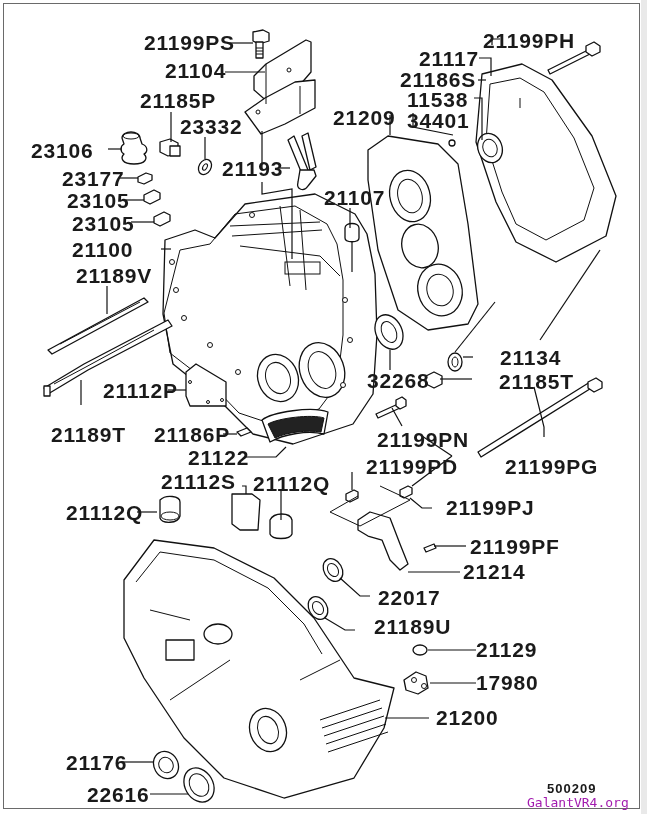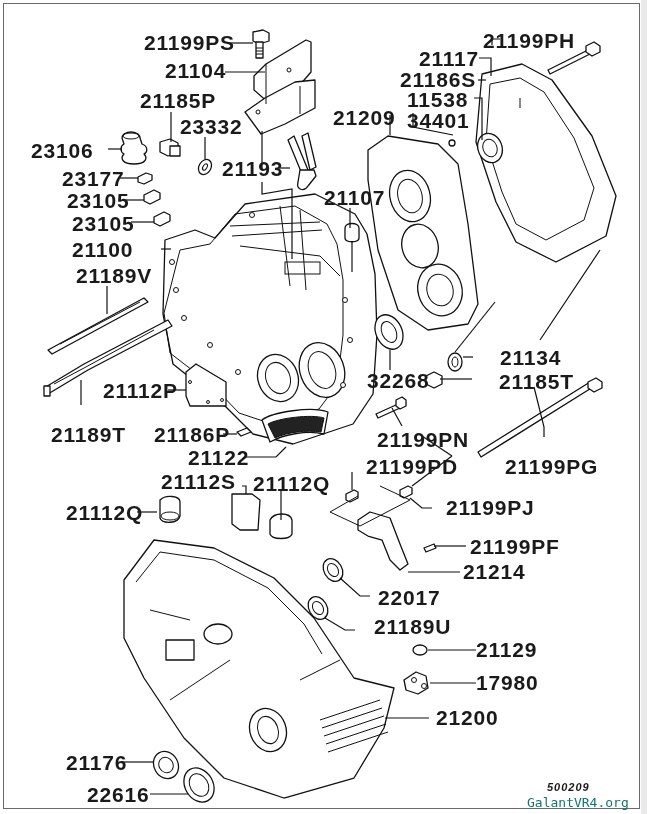--- a/index.html
+++ b/index.html
@@ -5,22 +5,22 @@
   html, body { margin: 0; padding: 0; background: #ffffff; }
   body { width: 647px; height: 814px; position: relative; overflow: hidden; font-family: "Liberation Sans", sans-serif; }
   #frame { position: absolute; left: 3px; top: 3px; width: 637px; height: 806px; border: 1px solid #6a6a6a; box-sizing: border-box; background: #fff; }
   #frame-right { position: absolute; left: 641px; top: 0; width: 6px; height: 814px; background: #e9e9e9; }
   svg#art { position: absolute; left: 0; top: 0; }
   .part { fill: #ffffff; stroke: #111; stroke-width: 1.3; stroke-linejoin: round; }
   .thin { fill: none; stroke: #111; stroke-width: 1; }
   .lead { fill: none; stroke: #111; stroke-width: 1.2; }
   .dark { fill: #222; stroke: #111; stroke-width: 1; }
   .lbl { position: absolute; font-size: 21px; font-weight: bold; color: #1a1a1a; letter-spacing: 0.8px; white-space: nowrap; line-height: 16px; }
-  .code { position: absolute; font-size: 11px; font-weight: bold; color: #1a1a1a; letter-spacing: 1px; font-style: italic; }
-  .wm { position: absolute; font-family: "DejaVu Sans Mono", monospace; font-size: 13px; color: #0f766e; letter-spacing: 0px; }
+  .code { position: absolute; font-size: 13px; font-weight: bold; color: #1a1a1a; letter-spacing: 1px; }
+  .wm { position: absolute; font-family: "DejaVu Sans Mono", monospace; font-size: 13px; color: #a21caf; letter-spacing: 0px; }
 </style>
 </head>
 <body>
 
 <div id="frame"></div>
 <div id="frame-right"></div>
 
 <svg id="art" width="647" height="814" viewBox="0 0 647 814">
 
   <g>

